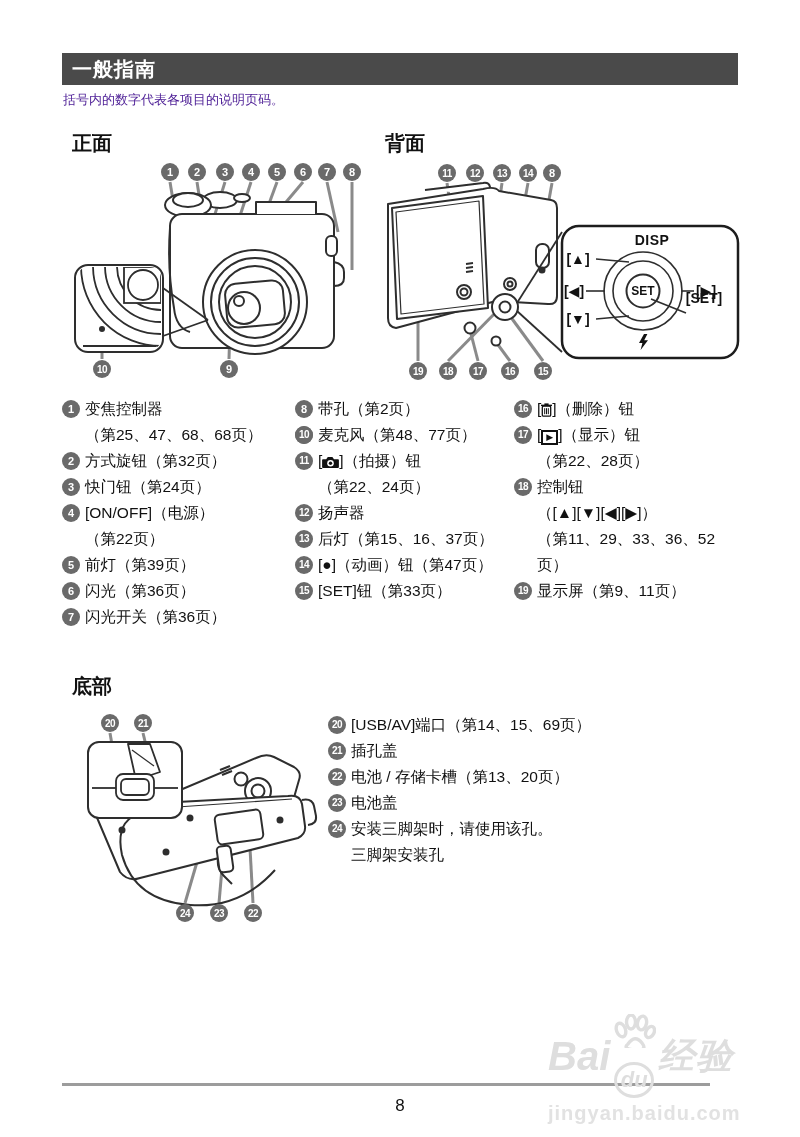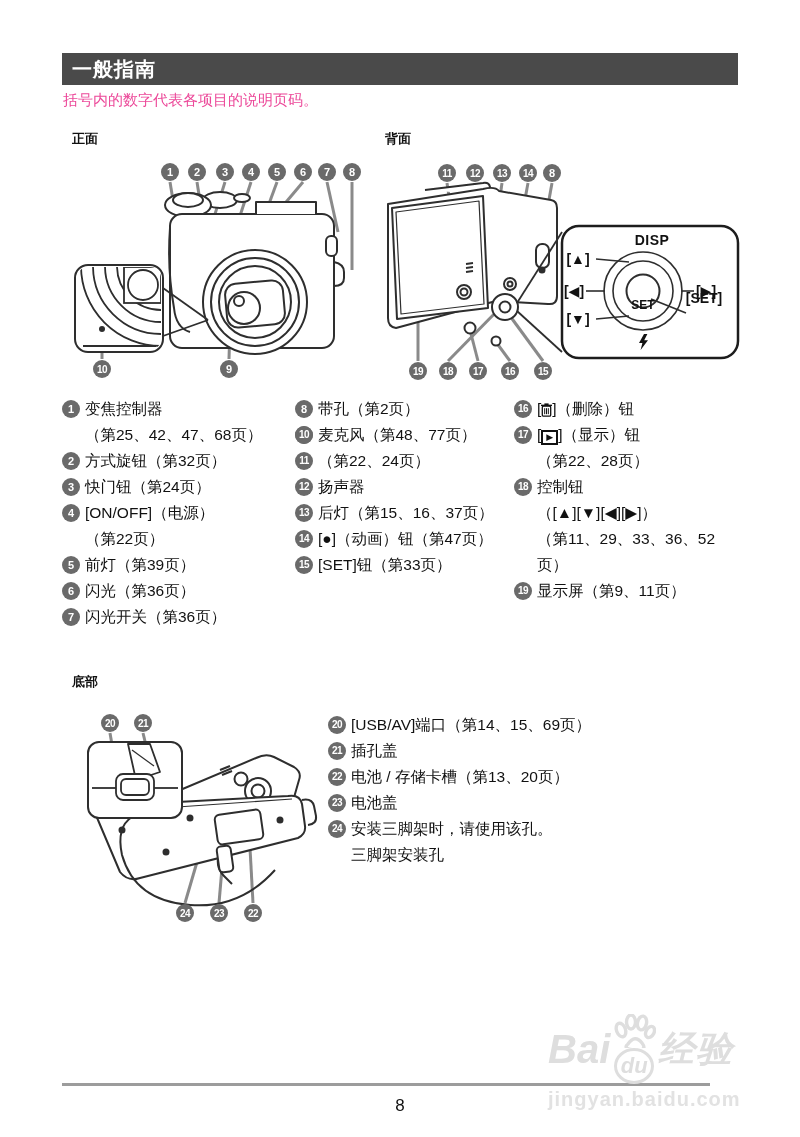--- a/index.html
+++ b/index.html
@@ -3,22 +3,22 @@
 <meta charset="utf-8">
 <style>
   html,body{margin:0;padding:0;background:#ffffff;}
   .page{position:relative;width:760px;height:1137px;background:#ffffff;overflow:hidden;
         font-family:"Liberation Sans","DejaVu Sans",sans-serif;color:#161616;}
   .abs{position:absolute;}
   
   .titlebar{position:absolute;left:62px;top:53px;width:676px;height:32px;background:#4a4a4a;
             color:#ffffff;font-size:20px;font-weight:bold;line-height:32px;padding-left:10px;
             box-sizing:border-box;letter-spacing:1px;}
-  .intro{position:absolute;left:63px;top:91px;font-size:15px;color:#ec4899;}
-  .sec-label{position:absolute;font-size:13px;font-weight:bold;color:#111;}
+  .intro{position:absolute;left:63px;top:91px;font-size:13px;color:#4c1d95;}
+  .sec-label{position:absolute;font-size:20px;font-weight:bold;color:#111;}
   
   .diagram{position:absolute;}
   .diagram svg{position:absolute;left:0;top:0;}
   
   .balloon{display:inline-flex;width:18px;height:18px;border-radius:50%;background:#6a6a6a;
            color:#fff;font-weight:bold;font-size:11px;align-items:center;justify-content:center;
            box-sizing:border-box;flex:0 0 auto;}
   .balloon.two{font-size:10px;letter-spacing:-0.5px;}
   .balloon.abs{position:absolute;transform:translate(-50%,-50%);}
   
@@ -30,29 +30,29 @@
   .legend-item > .balloon{position:absolute;left:0;top:4px;}
   .lline{white-space:nowrap;}
   .legend-bottom{position:absolute;left:328px;top:712px;width:420px;}
   .tok{display:inline-block;vertical-align:-1px;line-height:0;}
   .playbox{display:inline-block;border:2px solid #111;font-size:9px;line-height:11px;
            padding:0 3px;vertical-align:1px;color:#111;}
   
   .cp-label{position:absolute;transform:translate(-50%,-50%);font-weight:bold;color:#111;
             font-size:14px;white-space:nowrap;}
   .cp-disp{font-size:14px;letter-spacing:0.5px;margin-left:9px;}
-  .cp-set{font-size:12px;margin-top:14px;}
+  .cp-set{font-size:12px;}
   
   .footrule{position:absolute;left:62px;top:1083px;width:648px;height:3px;background:#9c9c9c;}
   .pagenum{position:absolute;left:0;top:1096px;width:800px;text-align:center;font-size:17px;color:#111;}
   
   .watermark{position:absolute;left:548px;top:1014px;width:220px;color:#dedede;z-index:5;}
   .wm-row{display:flex;align-items:center;font-style:italic;}
   .wm-bai{font-size:40px;font-weight:bold;line-height:40px;}
-  .wm-du-wrap{display:flex;flex-direction:column;align-items:center;margin:0 2px;}
+  .wm-du-wrap{display:flex;flex-direction:column;align-items:center;margin:0 2px;gap:14px;}
   .wm-du{font-size:22px;font-weight:bold;border:3px solid #dedede;border-radius:50%;
          width:34px;height:30px;display:flex;align-items:center;justify-content:center;}
   .wm-jy{font-size:36px;font-weight:bold;line-height:40px;letter-spacing:2px;}
   .wm-url{font-size:20px;font-weight:bold;color:#e2e2e2;margin-top:4px;letter-spacing:1px;}
 </style>
 </head>
 <body>
 
 <div class="page">
 
@@ -200,21 +200,21 @@
       <span class="balloon abs two" style="left: 98px; top: 213px;">17</span>
       <span class="balloon abs two" style="left: 130px; top: 213px;">16</span>
       <span class="balloon abs two" style="left: 163px; top: 213px;">15</span>
     </div>
 
   <div class="legend">
     <div class="col1" id="legend-col1">
         <div class="legend-item">
           <span class="balloon">1</span>
           <div class="lline">变焦控制器</div>
-          <div class="lline">（第25、42、47、68页）</div>
+          <div class="lline">（第25、47、68、68页）</div>
         </div>
         <div class="legend-item">
           <span class="balloon">2</span>
           <div class="lline">方式旋钮（第32页）</div>
         </div>
         <div class="legend-item">
           <span class="balloon">3</span>
           <div class="lline">快门钮（第24页）</div>
         </div>
         <div class="legend-item">
@@ -242,20 +242,25 @@
         </div>
         <div class="legend-item">
           <span class="balloon">9</span>
         </div>
         <div class="legend-item">
           <span class="balloon two">10</span>
           <div class="lline">麦克风（第48、77页）</div>
         </div>
         <div class="legend-item">
           <span class="balloon two">11</span>
+          <div class="lline">[<span class="tok"><svg width="17" height="12" viewBox="0 0 17 12" style="vertical-align:-1px">
+                <path d="M1,3.2 h3.2 L5.8,1 h4.6 l1.6,2.2 H16 a0.9,0.9 0 0 1 0.9,0.9 V11 a0.9,0.9 0 0 1 -0.9,0.9 H1 A0.9,0.9 0 0 1 0.1,11 V4.1 A0.9,0.9 0 0 1 1,3.2 Z" fill="#111"></path>
+                <circle cx="8.5" cy="7.2" r="3.3" fill="#fff"></circle>
+                <circle cx="8.5" cy="7.2" r="1.7" fill="#111"></circle>
+              </svg></span>]（拍摄）钮</div>
           <div class="lline">（第22、24页）</div>
         </div>
         <div class="legend-item">
           <span class="balloon two">12</span>
           <div class="lline">扬声器</div>
         </div>
         <div class="legend-item">
           <span class="balloon two">13</span>
           <div class="lline">后灯（第15、16、37页）</div>
         </div>

